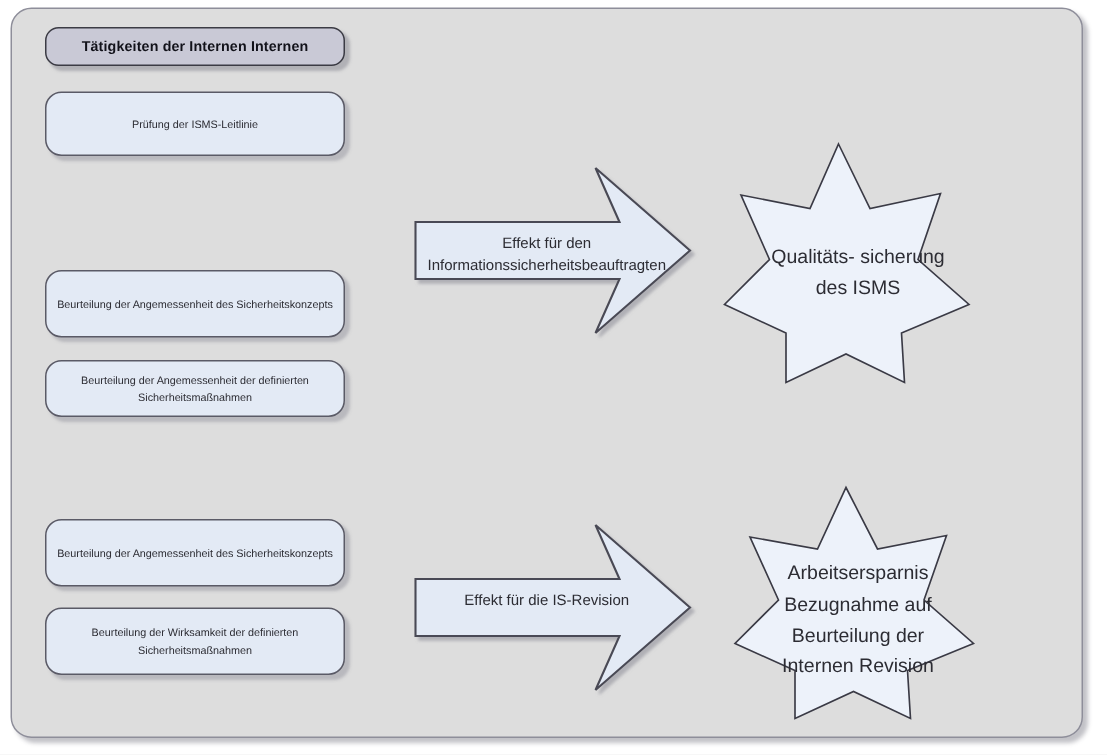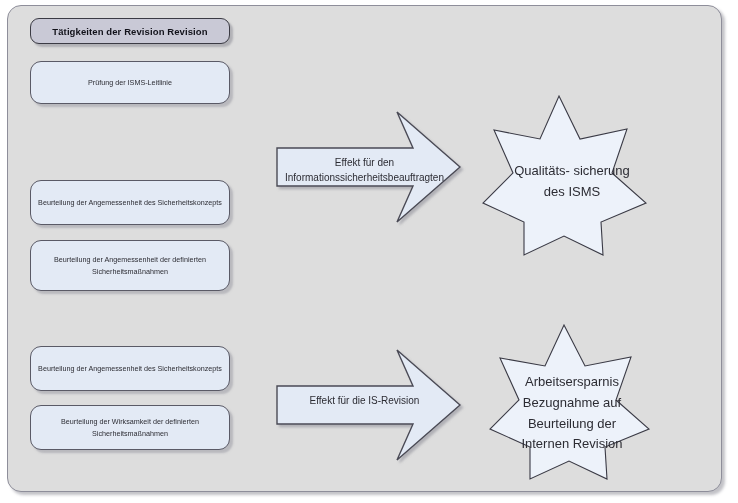--- a/index.html
+++ b/index.html
@@ -79,21 +79,21 @@
   .abox span {
     font-size: 7.2px;
     line-height: 1.55;
     color: #2c2c33;
     display: block;
   }
 
   .abox.b1 { top: 61px;  height: 43px; }
   .abox.b2 { top: 120px; height: 46px; }
   .abox.b3 { top: 180px; height: 45px; }
-  .abox.b4 { top: 240px; height: 51px; }
+  .abox.b4 { top: 240px; height: 38px; }
   .abox.b5 { top: 346px; height: 45px; }
   .abox.b6 { top: 405px; height: 45px; }
 
   
   .shapes {
     position: absolute;
     left: 0; top: 0;
     width: 738px;
     height: 503px;
     pointer-events: none;
@@ -123,21 +123,21 @@
   .star-label.s2 { left: 512px; top: 372px; width: 120px; }
 </style>
 </head>
 <body>
 
 <div id="canvas">
 
   <div class="frame"></div>
 
   <div class="title-pill">
-    <span>Tätigkeiten der Revision Revision</span>
+    <span>Tätigkeiten der Internen Internen</span>
   </div>
 
   <div class="abox b1">
     <span>Prüfung der ISMS-Leitlinie</span>
   </div>
   <div class="abox b3">
     <span>Beurteilung der Angemessenheit des Sicherheitskonzepts</span>
   </div>
   <div class="abox b4">
     <span>Beurteilung der Angemessenheit der definierten Sicherheitsmaßnahmen</span>

